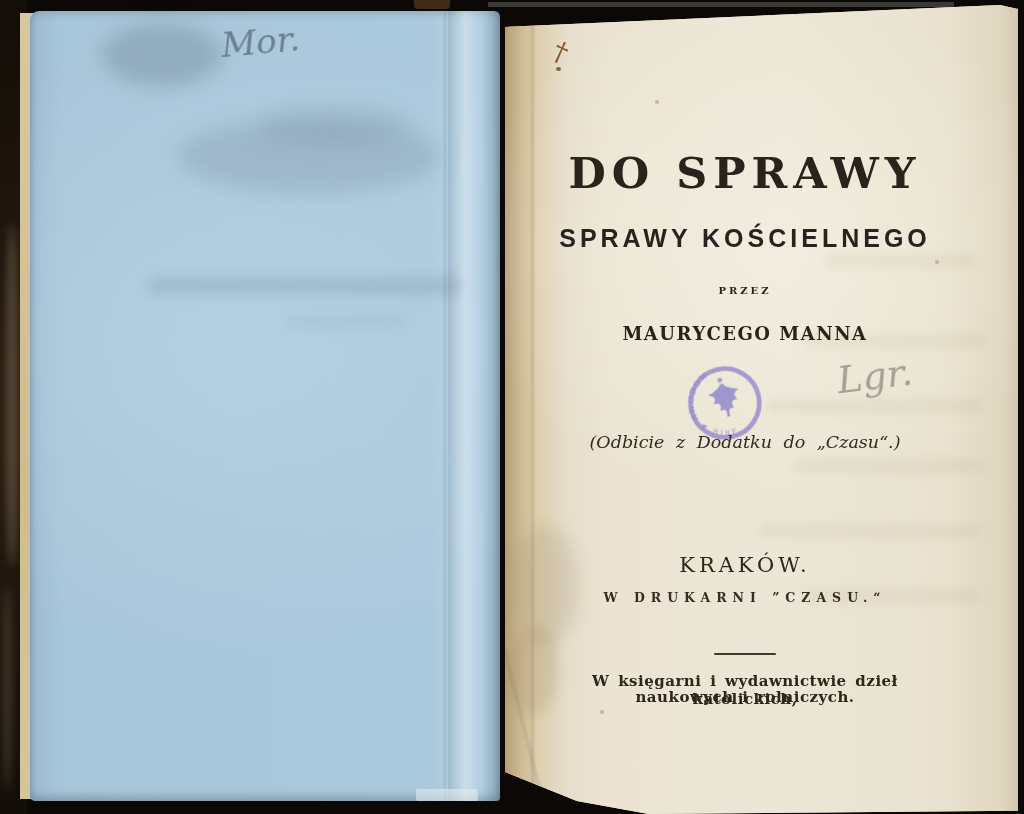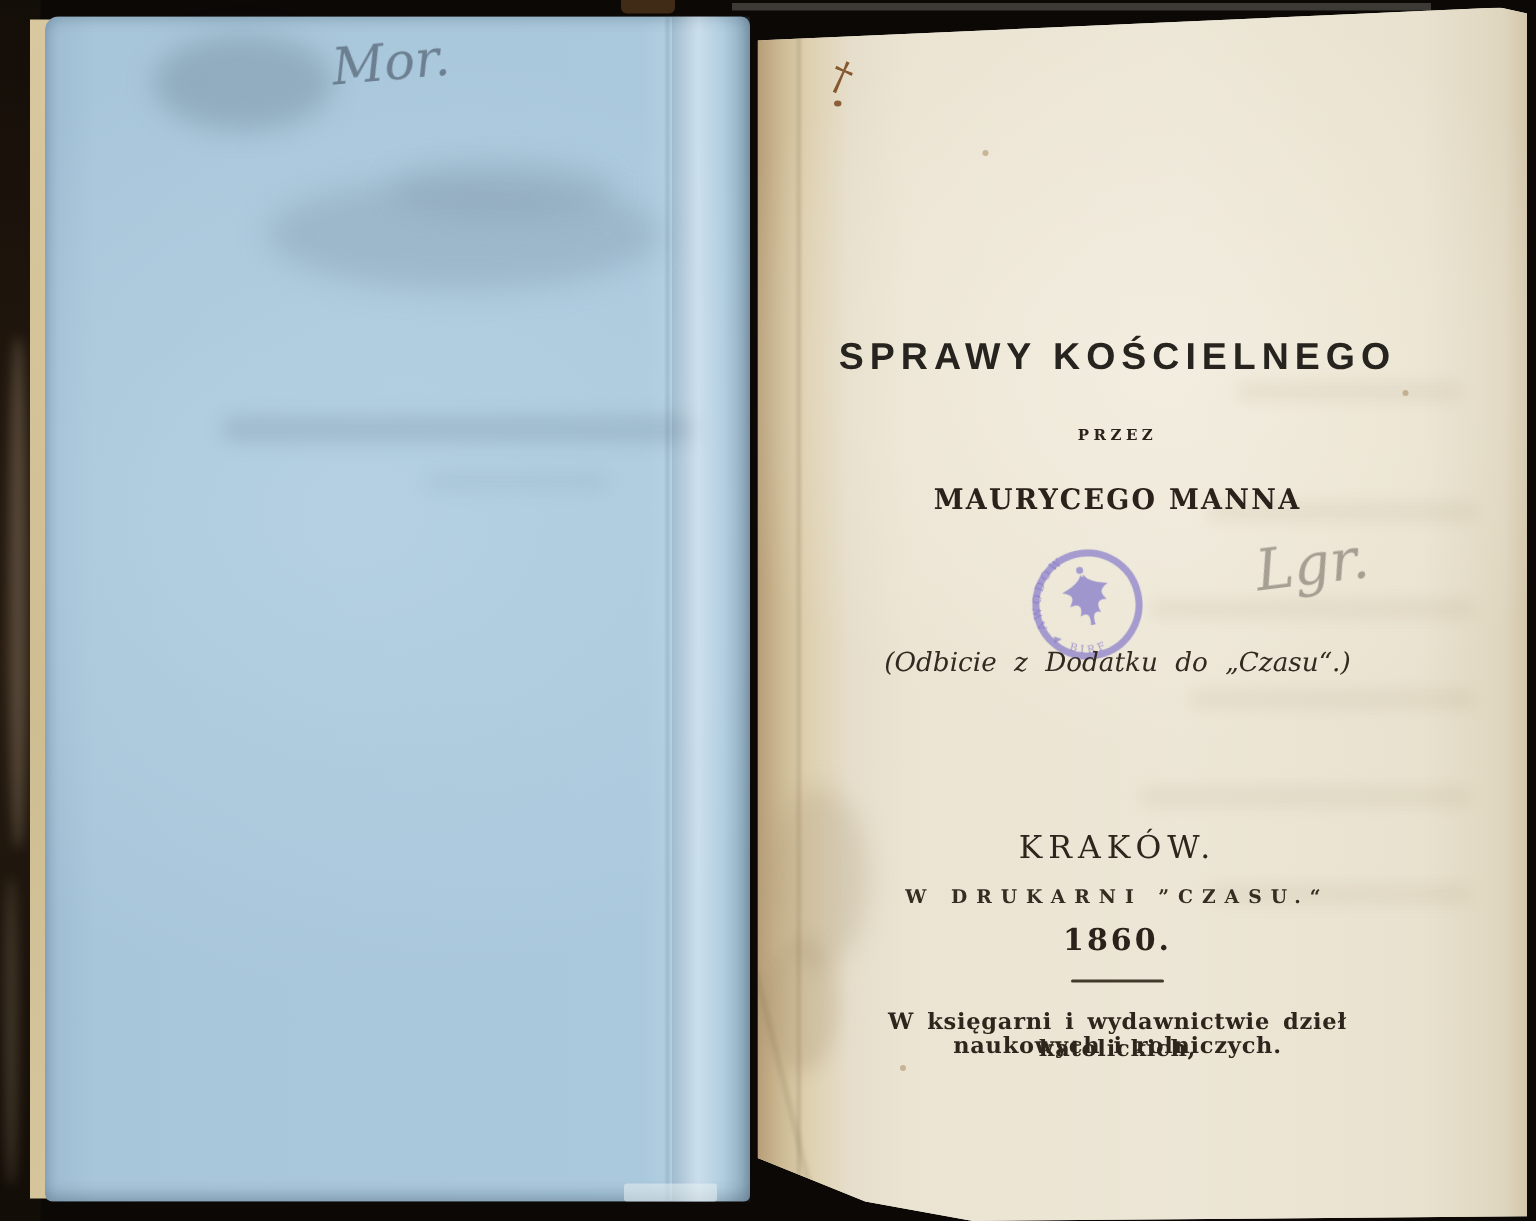--- a/index.html
+++ b/index.html
@@ -125,20 +125,21 @@
     <div class="verso-ghost vg4"></div>
     <div class="verso-ghost vg5"></div>
     <div class="verso-ghost vg6"></div>
     <div class="foxing fx1"></div>
     <div class="foxing fx2"></div>
     <div class="foxing fx3"></div>
 
     <div class="ink-mark">†</div>
     <div class="ink-dot"></div>
 
+    <div class="rp-text title">DO SPRAWY</div>
     <div class="rp-text subtitle">SPRAWY KOŚCIELNEGO</div>
     <div class="rp-text przez">PRZEZ</div>
     <div class="rp-text author">MAURYCEGO MANNA</div>
 
     <div class="stamp-wrap">
       <svg viewBox="0 0 100 100">
         <defs>
           <path id="arcT" d="M 12,62 A 40,40 0 0 1 46,10"></path>
           <path id="arcB" d="M 26,84 A 40,40 0 0 0 74,82"></path>
         </defs>
@@ -153,19 +154,18 @@
           <textPath href="#arcB">BIRF</textPath>
         </text>
       </svg>
     </div>
 
     <div class="rp-handwriting">Lgr.</div>
 
     <div class="rp-text imprint">(Odbicie z Dodatku do „Czasu“.)</div>
     <div class="rp-text city">KRAKÓW.</div>
     <div class="rp-text printer">W DRUKARNI ”CZASU.“</div>
-    <div class="rp-text year">1860.</div>
     <div class="rule"></div>
     <div class="rp-text pub1">W księgarni i wydawnictwie dzieł katolickich,</div>
     <div class="rp-text pub2">naukowych i rolniczych.</div>
   </div>
 
 </div>
 
 </body></html>

